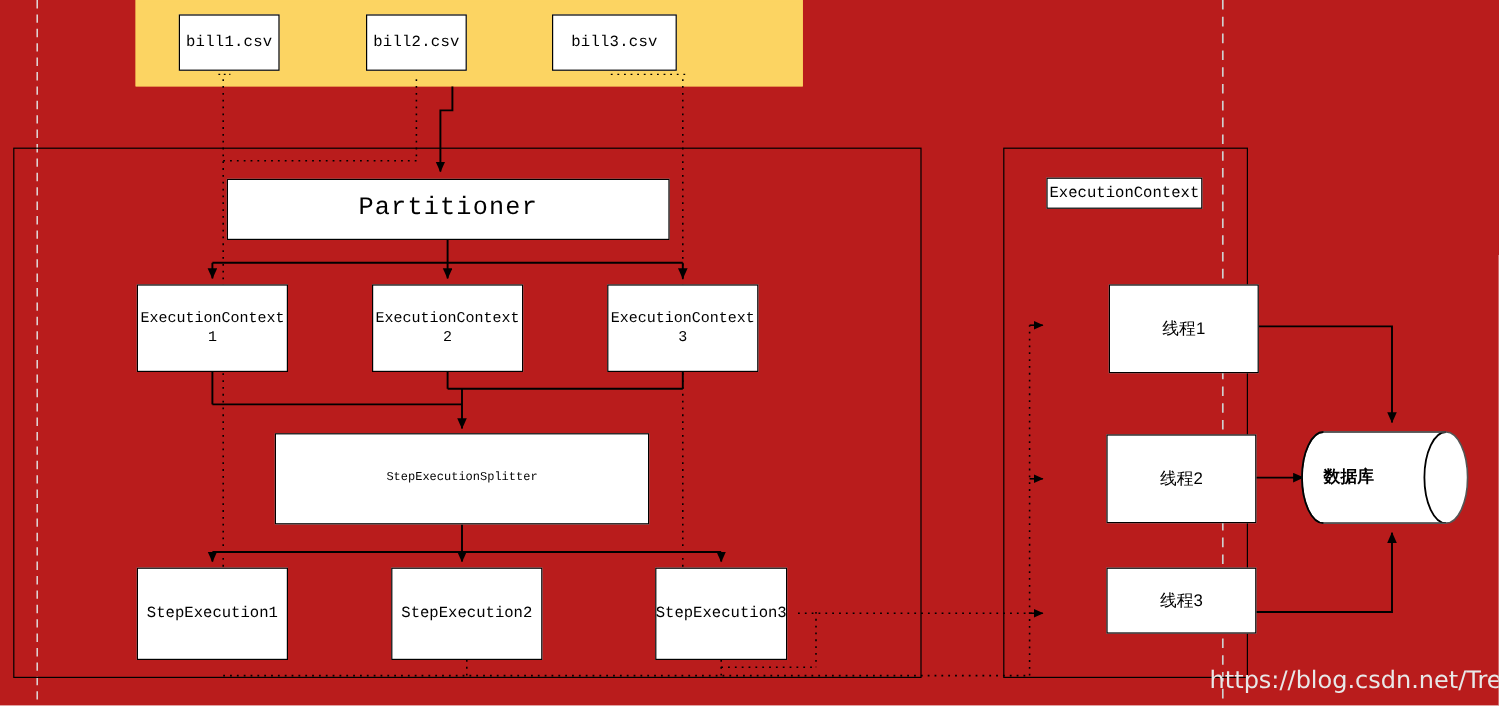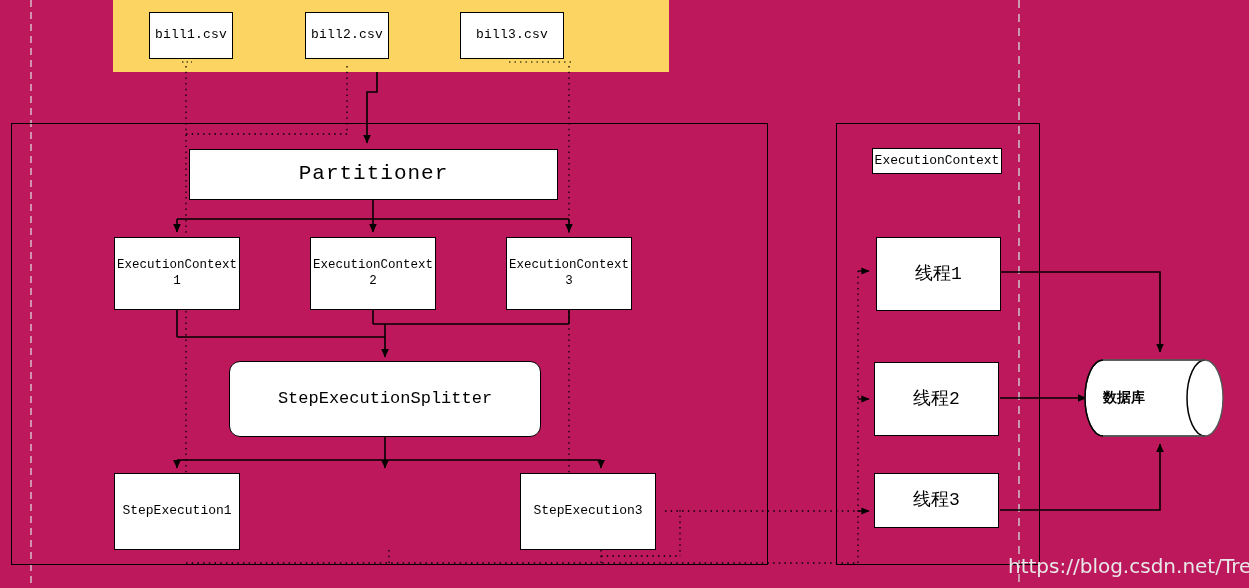--- a/index.html
+++ b/index.html
@@ -7,21 +7,21 @@
     padding: 0;
     background: #ffffff;
   }
   body {
     font-family: "Liberation Mono", "DejaVu Sans Mono", monospace;
   }
   #canvas {
     position: relative;
     width: 1249px;
     height: 588px;
-    background: #be185d;
+    background: #b91c1c;
     overflow: hidden;
   }
   svg.layer {
     position: absolute;
     left: 0;
     top: 0;
     width: 1249px;
     height: 588px;
     pointer-events: none;
   }
@@ -49,24 +49,24 @@
     box-sizing: border-box;
     background: #fcd462;
     border: 1px solid #fcd462;
   }
   .csv-box {
     font-size: 13px;
     letter-spacing: 0.2px;
   }
   .partitioner-box { font-size: 21px; letter-spacing: 1px; }
   .ctx-box { font-size: 12.5px; }
-  .splitter-box { font-size: 17px; border-radius: 11px; }
+  .splitter-box { font-size: 10px; }
   .stepexec-box { font-size: 13px; }
   .handler-box { font-size: 13px; }
-  .thread-box { font-size: 18px; font-family: Liberation Mono, monospace; }
+  .thread-box { font-size: 14px; font-family: Liberation Sans, sans-serif; margin-left: 48px; }
   .db-label {
     position: absolute;
     font-size: 14px;
     font-family: "DejaVu Sans", sans-serif;
     color: #000;
     text-align: left;
     font-weight: bold;
   }
   .watermark {
     position: absolute;
@@ -167,21 +167,22 @@
   <div class="node ctx-box" style="left:114px; top:237px; width:126px; height:73px;">ExecutionContext
 1</div>
   <div class="node ctx-box" style="left:310px; top:237px; width:126px; height:73px;">ExecutionContext
 2</div>
   <div class="node ctx-box" style="left:506px; top:237px; width:126px; height:73px;">ExecutionContext
 3</div>
 
   <div class="node splitter-box" style="left:229px; top:361px; width:312px; height:76px;">StepExecutionSplitter</div>
 
   <div class="node stepexec-box" style="left:114px; top:473px; width:126px; height:77px;">StepExecution1</div>
-  <div class="node stepexec-box" style="left:520px; top:473px; width:136px; height:77px;">StepExecution3</div>
+  <div class="node stepexec-box" style="left:326px; top:473px; width:126px; height:77px;">StepExecution2</div>
+  <div class="node stepexec-box" style="left:546px; top:473px; width:110px; height:77px;">StepExecution3</div>
 
   <div class="node handler-box" style="left:872px; top:148px; width:130px; height:26px;">ExecutionContext</div>
 
   <div class="node thread-box" style="left:876px; top:237px; width:125px; height:74px;">线程1</div>
   <div class="node thread-box" style="left:874px; top:362px; width:125px; height:74px;text-align:center;">线程2</div>
   <div class="node thread-box" style="left:874px; top:473px; width:125px; height:55px;">线程3</div>
 
   <div class="db-label" style="left:1103px; top:389px; width:102px;">数据库</div>
 
   <div class="watermark" style="left:1008px; top:554px;">https://blog.csdn.net/TreeShu321</div>

